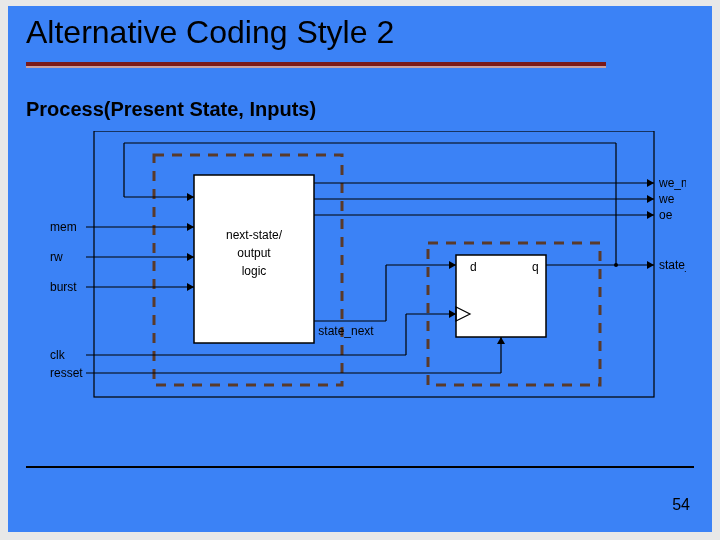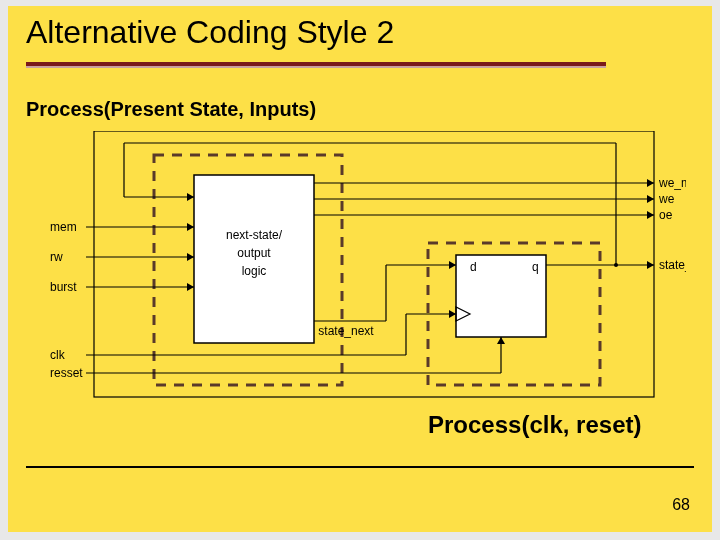--- a/index.html
+++ b/index.html
@@ -1,16 +1,16 @@
 <!DOCTYPE html>
 <html><head>
 <meta charset="utf-8">
 <style>
   html,body{margin:0;padding:0;width:720px;height:540px;background:#e8e8e8;font-family:Arial,Helvetica,sans-serif}
-  .slide{position:absolute;left:8px;top:6px;width:704px;height:526px;background:#fde047}
+  .slide{position:absolute;left:8px;top:6px;width:704px;height:526px;background:#3b82f6}
   .title{position:absolute;left:18px;top:8px;font-size:32px;color:#000;font-weight:400}
   .title-underline-dark{position:absolute;left:18px;top:56px;width:580px;height:4px;background:#7a1a1a}
   .title-underline-light{position:absolute;left:18px;top:60px;width:580px;height:2px;background:#c9a0a0}
   .process1{position:absolute;left:18px;top:92px;font-size:20px;font-weight:700;color:#000}
   .process2{position:absolute;left:420px;top:405px;font-size:24px;font-weight:700;color:#000}
   .footer-rule{position:absolute;left:18px;top:460px;width:668px;height:2px;background:#000}
   .page-num{position:absolute;right:22px;bottom:18px;font-size:16px;color:#000}
   .diagram{position:absolute;left:38px;top:125px;width:640px;height:278px}
   svg{width:640px;height:278px}
   .sig{font:12px Arial;fill:#000}
@@ -94,17 +94,16 @@
       <path d="M410 134 l-7 -4 v8 z" fill="#000"></path>
       <path d="M410 183 l-7 -4 v8 z" fill="#000"></path>
       <path d="M455 206 l-4 7 h8 z" fill="#000"></path>
       <path d="M608 52 l-7 -4 v8 z" fill="#000"></path>
       <path d="M608 68 l-7 -4 v8 z" fill="#000"></path>
       <path d="M608 84 l-7 -4 v8 z" fill="#000"></path>
       <path d="M608 134 l-7 -4 v8 z" fill="#000"></path>
     </svg>
   </div>
 
-  <div class="process2">Process(clk, reset)</div>
 
   <div class="footer-rule"></div>
-  <div class="page-num">68</div>
+  <div class="page-num">54</div>
 </div>
 
 </body></html>

